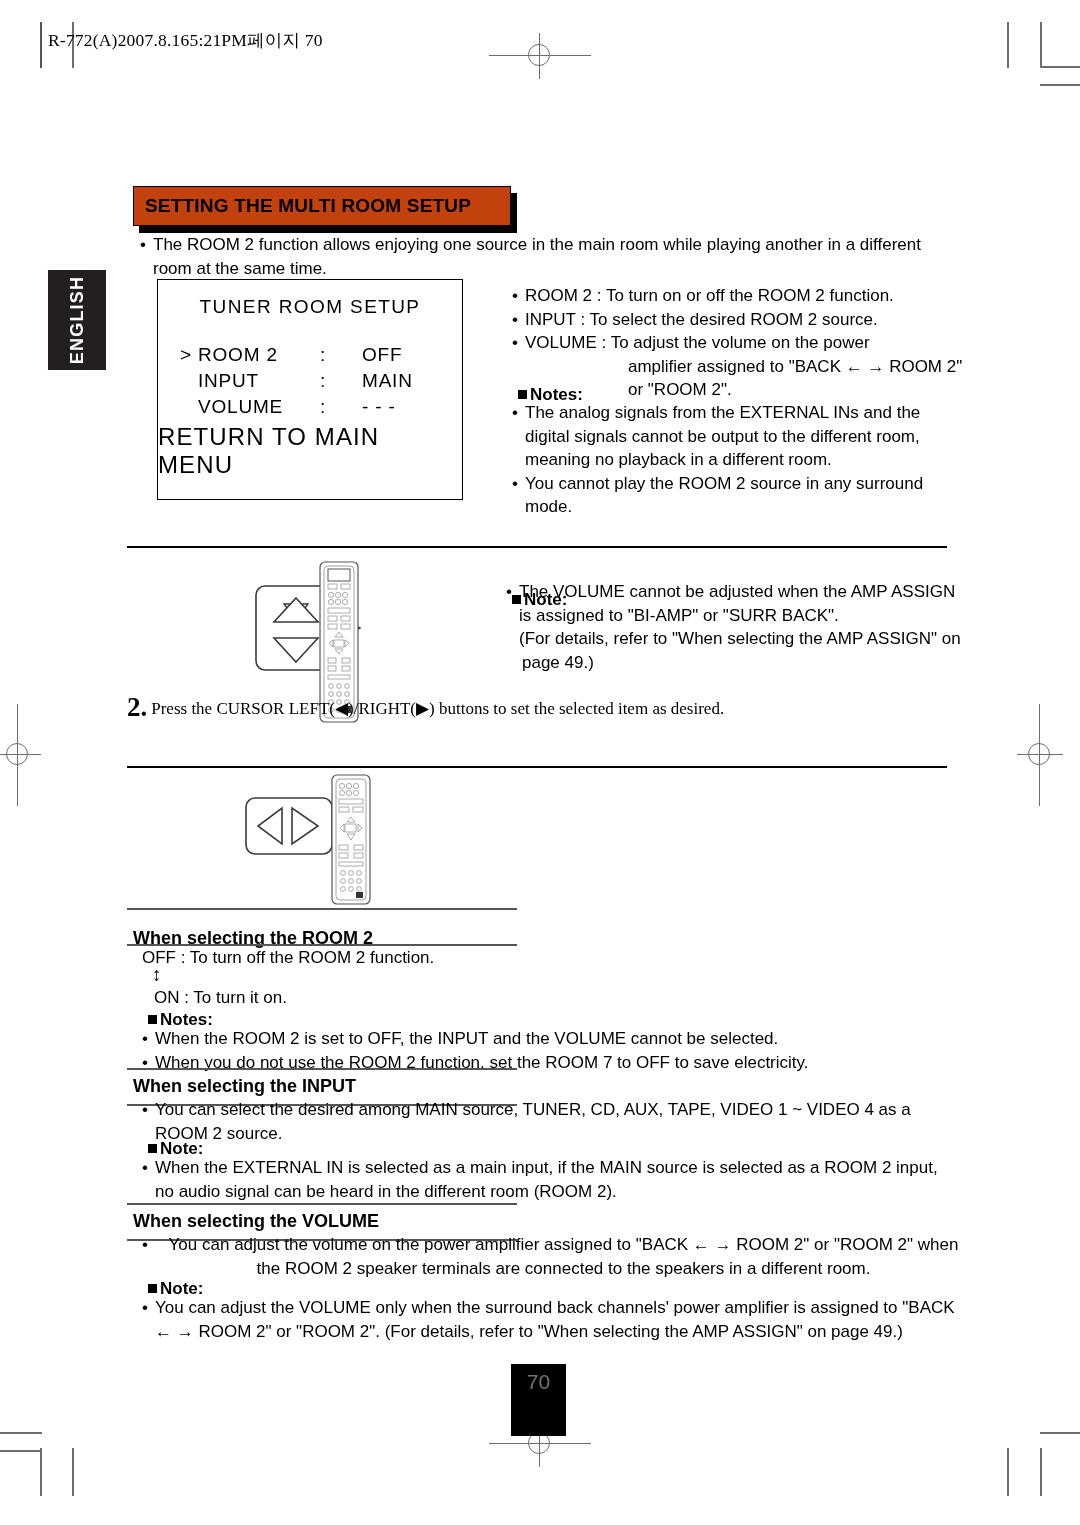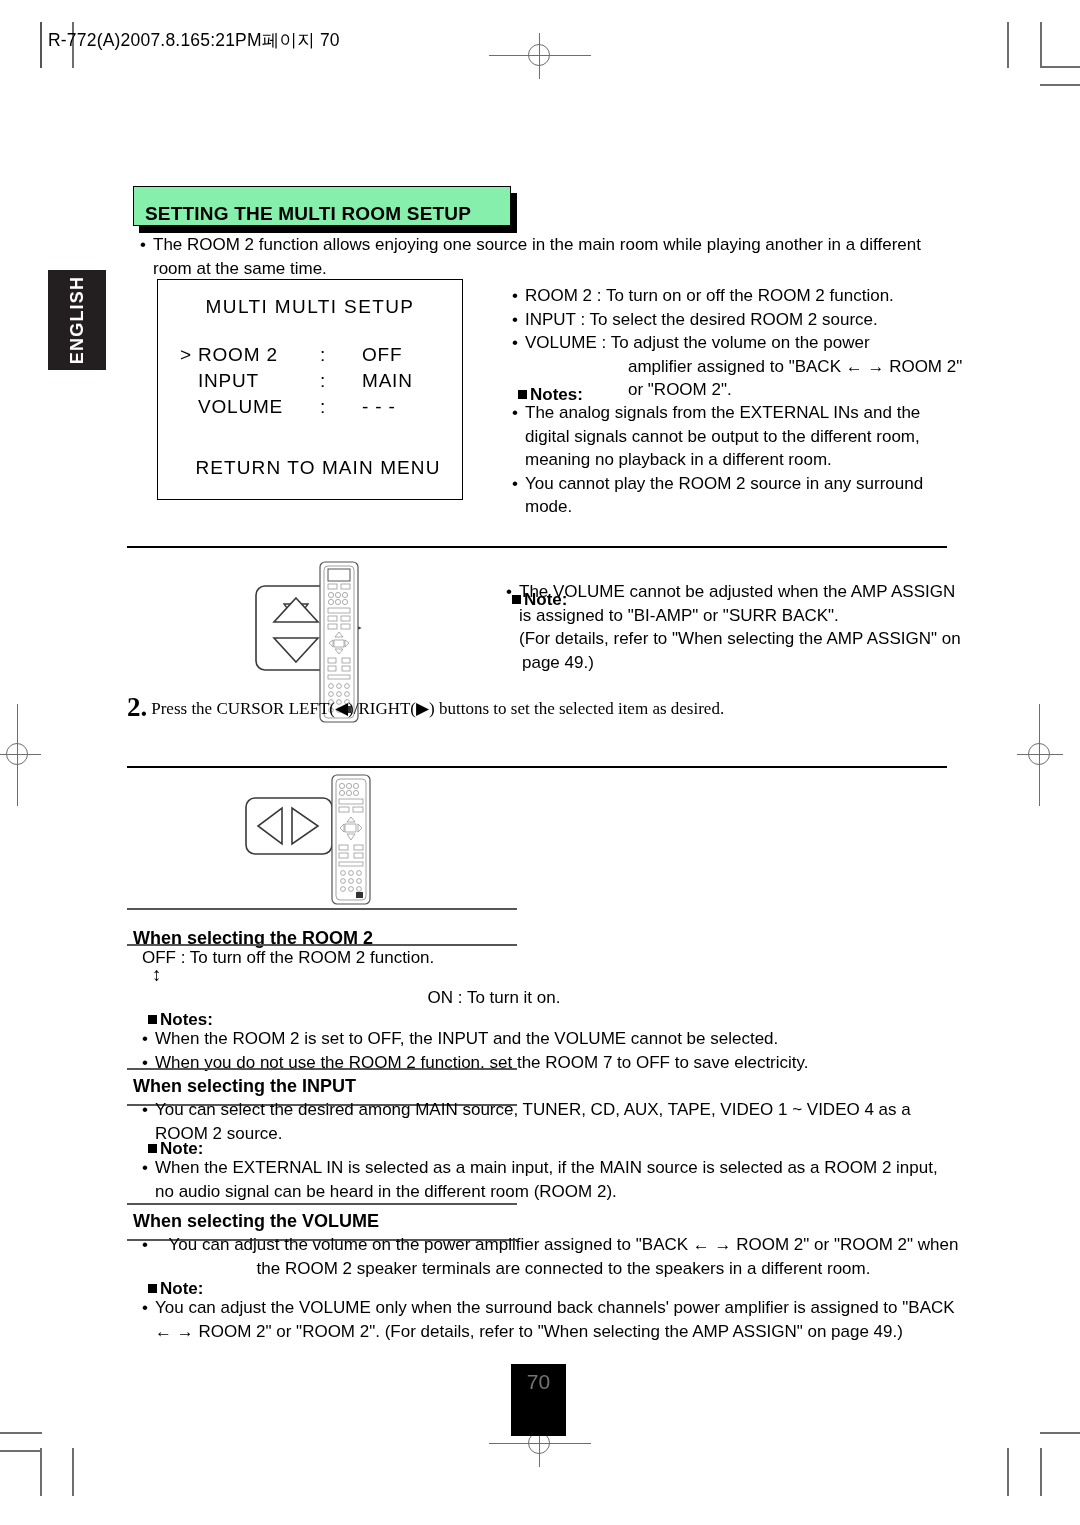--- a/index.html
+++ b/index.html
@@ -18,41 +18,41 @@
   .regmark .circ{position:absolute;left:11px;top:11px;width:22px;height:22px;
     border:1.4px solid #6e6e6e;border-radius:50%;box-sizing:border-box;}
   .regmark .hv{position:absolute;left:0;top:22px;width:46px;height:1.4px;background:#6e6e6e;}
   .regmark .vv{position:absolute;left:22px;top:0;width:1.4px;height:46px;background:#6e6e6e;}
   .regmark.wide .hv{left:-28px;width:102px;}
   .regmark.tall .vv{top:-28px;height:102px;}
 
   
   .slug{
     position:absolute;left:48px;top:28px;
-    font-family:Liberation Sans, sans-serif;font-size:17.5px;letter-spacing:.2px;
+    font-family:Liberation Serif, serif;font-size:17.5px;letter-spacing:.2px;
     white-space:nowrap;
   }
   .slug-rule{position:absolute;left:40px;top:22px;width:1.6px;height:46px;background:#555;}
 
   
   .lang-tab{
     position:absolute;left:48px;top:270px;width:58px;height:100px;background:#231f20;
   }
   .lang-tab span{
     position:absolute;left:50%;top:50%;
     transform:translate(-50%,-50%) rotate(-90deg);
     color:#fff;font-weight:bold;font-size:18px;letter-spacing:1.2px;white-space:nowrap;
   }
 
   
   .title-wrap{position:absolute;left:133px;top:186px;width:378px;height:40px;}
   .title-wrap .shadow{position:absolute;left:6px;top:7px;width:100%;height:100%;background:#000;}
   .title-wrap .box{position:absolute;left:0;top:0;width:100%;height:100%;
-    background:#86efac;border:1.6px solid #000;box-sizing:border-box;
-    display:flex;align-items:flex-end;}
+    background:#c2410c;border:1.6px solid #000;box-sizing:border-box;
+    display:flex;align-items:center;}
   .title-wrap .box span{font-weight:bold;font-size:19px;letter-spacing:.2px;padding-left:11px;}
 
   
   .txt{position:absolute;font-size:17px;line-height:23.5px;}
   .bullet{position:relative;padding-left:13px;}
   .bullet:before{content:"•";position:absolute;left:0;top:0;}
   .nb{white-space:nowrap;}
   .notehead{font-weight:bold;font-size:17px;line-height:23.5px;}
   .notehead .sq{display:inline-block;width:9px;height:9px;background:#000;margin-right:3px;
     vertical-align:1px;}
@@ -61,22 +61,22 @@
   .osd{position:absolute;left:157px;top:279px;width:306px;height:221px;
     border:1.8px solid #000;background:#fff;box-sizing:border-box;}
   .osd .osd-title{position:absolute;left:0;right:0;top:16px;text-align:center;
     font-size:19px;letter-spacing:1.4px;}
   .osd .rows{position:absolute;left:22px;top:62px;font-size:19px;line-height:26px;}
   .osd .row{display:flex;align-items:baseline;white-space:nowrap;}
   .osd .cur{width:18px;display:inline-block;}
   .osd .nm{width:122px;display:inline-block;letter-spacing:.8px;}
   .osd .cl{width:42px;display:inline-block;}
   .osd .vl{letter-spacing:.8px;}
-  .osd .osd-foot{position:absolute;left:16px;right:0;bottom:20px;text-align:center;
-    font-size:19px;letter-spacing:1.1px;}
+  .osd .osd-foot{position:absolute;left:0;right:0;bottom:20px;text-align:left;
+    font-size:24px;letter-spacing:1.1px;}
 
   
   .step{position:absolute;}
   .step .num{font-weight:bold;font-size:27px;vertical-align:-2px;}
   .step .body{font-size:17px;}
   .rule{position:absolute;background:#000;height:1.5px;}
 
   
   .subhead{position:absolute;}
   .subhead .top{position:absolute;left:0;top:0;height:2px;background:#555;}
@@ -147,21 +147,21 @@
     <div class="box">
       <span>SETTING THE MULTI ROOM SETUP</span>
     </div>
   </div>
 
   <div class="txt" style="left:140px;top:233px;width:790px;">
     <div class="bullet">The ROOM 2 function allows enjoying one source in the main room while playing another in a different room at the same time.</div>
   </div>
 
   <div class="osd">
-    <div class="osd-title">MULTI  MULTI  SETUP</div>
+    <div class="osd-title">TUNER  ROOM  SETUP</div>
     <div class="rows">
       <div class="row">
         <span class="cur">&gt;</span>
         <span class="nm">ROOM  2</span>
         <span class="cl">:</span>
         <span class="vl">OFF</span>
       </div>
       <div class="row">
         <span class="cur"></span>
         <span class="nm">INPUT</span>
@@ -309,21 +309,21 @@
     </svg>
   </div>
 
   <div class="subhead" style="left:127px;top:908px;width:390px;height:40px;">
     <div class="top" style="width:390px;"></div>
     <div class="lab" style="top:8px;margin-top:12px;">When selecting the ROOM 2</div>
     <div class="bot" style="width:390px;top:36px;"></div>
   </div>
   <div class="txt" style="left:142px;top:946px;width:700px;">OFF : To turn off the ROOM 2 function.</div>
   <div class="txt" style="left:152px;top:963px;font-size:19px;">↕</div>
-  <div class="txt" style="left:144px;top:986px;width:700px;text-align:center;">ON : To turn it on.</div>
+  <div class="txt" style="left:154px;top:986px;width:700px;">ON : To turn it on.</div>
   <div class="notehead" style="position:absolute;left:148px;top:1008px;">
     <span class="sq"></span><span>Notes:</span>
   </div>
   <div class="txt" style="left:142px;top:1027px;width:800px;">
     <div class="bullet nb">When the ROOM 2 is set to OFF, the INPUT and the VOLUME cannot be selected.</div>
     <div class="bullet nb">When you do not use the ROOM 2 function, set the ROOM 7 to OFF to save electricity.</div>
   </div>
 
   <div class="subhead" style="left:127px;top:1068px;width:390px;height:40px;">
     <div class="top" style="width:390px;"></div>

